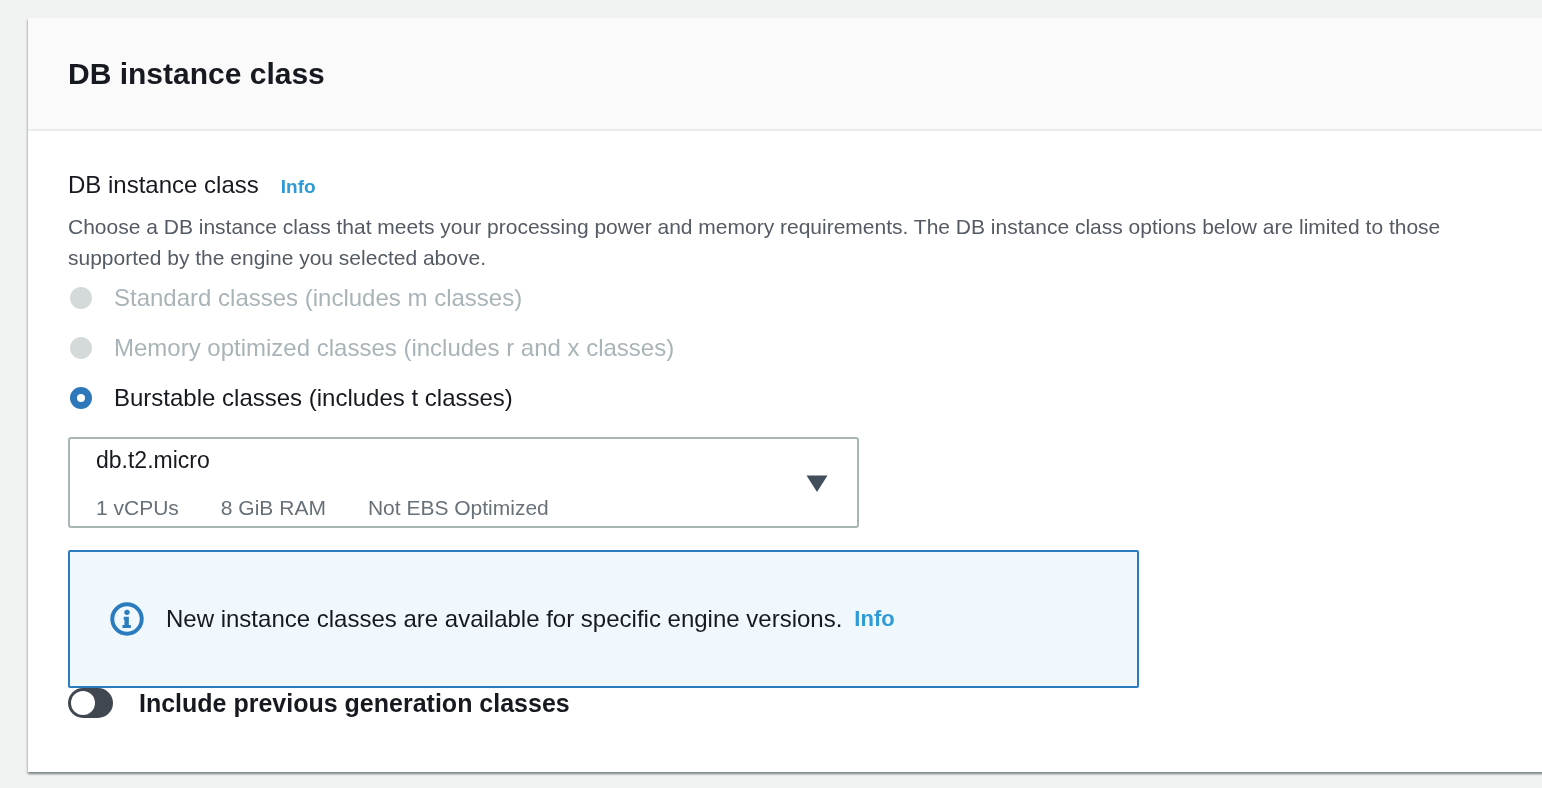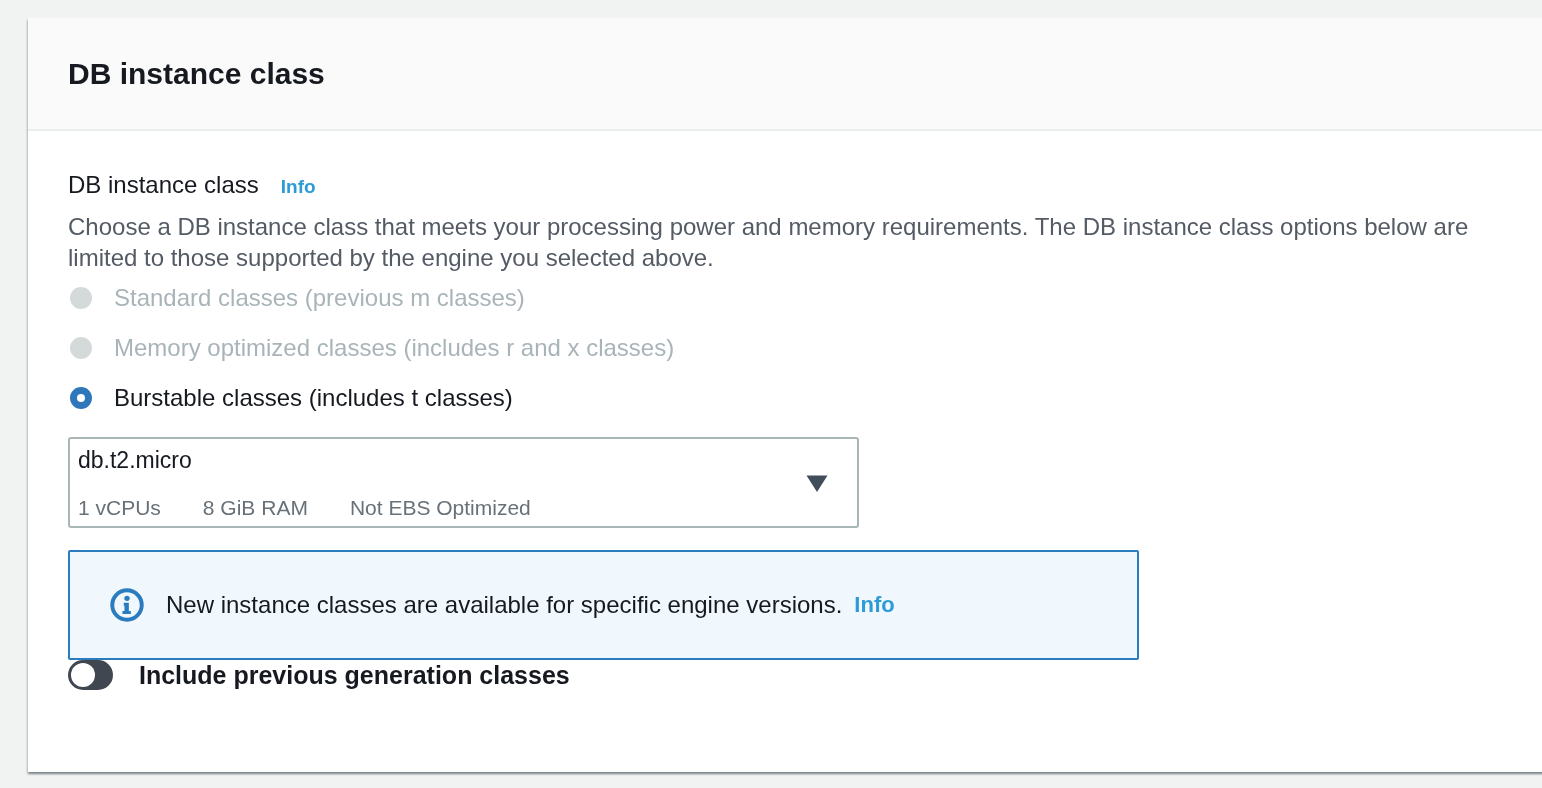--- a/index.html
+++ b/index.html
@@ -30,21 +30,21 @@
   .card-body { padding:40px 40px 44px 40px; }
 
   .field-label-row { display:flex; align-items:baseline; height:30px; }
   .field-label { font-size:24px; color:#16191f; }
   .info-link {
     font-size:19px; font-weight:700; color:#2e9bd6;
     text-decoration:none; margin-left:22px; cursor:pointer;
   }
   .description {
     margin-top:10px; max-width:1420px;
-    font-size:24px; line-height:31px; color:#545b64;
+    font-size:21px; line-height:31px; color:#545b64;
   }
 
   .radio-group { margin-top:0; }
   .radio-row { display:flex; align-items:center; height:50px; }
   .radio-circle {
     width:22px; height:22px; border-radius:50%;
     flex:0 0 22px; margin-left:2px;
   }
   .radio-circle.disabled { background:#d4dada; }
   .radio-circle.selected {
@@ -53,31 +53,31 @@
   .radio-label { margin-left:22px; font-size:24px; }
   .radio-label.disabled { color:#a9b4b9; }
   .radio-label.enabled  { color:#16191f; }
 
   .select-box {
     margin-top:14px;
     width:791px; height:91px;
     border:2px solid #a9b6b6; border-radius:3px;
     background:#ffffff;
     display:flex; align-items:center; justify-content:space-between;
-    padding:0 28px 0 8px;
+    padding:0 28px 0 26px;
     cursor:pointer;
   }
   .select-value { font-size:23px; color:#16191f; line-height:28px; }
   .select-specs { display:flex; gap:42px; margin-top:22px;
     font-size:21px; color:#687078; }
   .caret-down { width:24px; height:20px; }
 
   .alert {
     margin-top:22px;
-    width:1071px; height:110px;
+    width:1071px; height:138px;
     background:#f0f8fd;
     border:2px solid #2a7cbf; border-radius:2px;
     display:flex; align-items:center;
     padding:0 30px 0 40px;
   }
   .alert-icon { width:34px; height:34px; flex:0 0 34px; }
   .alert-message { margin-left:22px; font-size:24px; color:#16191f; }
   .alert-info-link { font-size:22px; margin-left:12px; }
 
   .toggle-row { display:flex; align-items:center;font-weight:bold; }
@@ -107,21 +107,21 @@
     <div class="field-label-row">
       <span class="field-label">DB instance class</span>
       <a class="info-link">Info</a>
     </div>
 
     <p class="description">Choose a DB instance class that meets your processing power and memory requirements. The DB instance class options below are limited to those supported by the engine you selected above.</p>
 
     <div class="radio-group">
       <div class="radio-row">
         <span class="radio-circle disabled"></span>
-        <span class="radio-label disabled">Standard classes (previous m classes)</span>
+        <span class="radio-label disabled">Standard classes (includes m classes)</span>
       </div>
       <div class="radio-row">
         <span class="radio-circle disabled"></span>
         <span class="radio-label disabled">Memory optimized classes (includes r and x classes)</span>
       </div>
       <div class="radio-row">
         <span class="radio-circle selected"></span>
         <span class="radio-label enabled">Burstable classes (includes t classes)</span>
       </div>
     </div>

